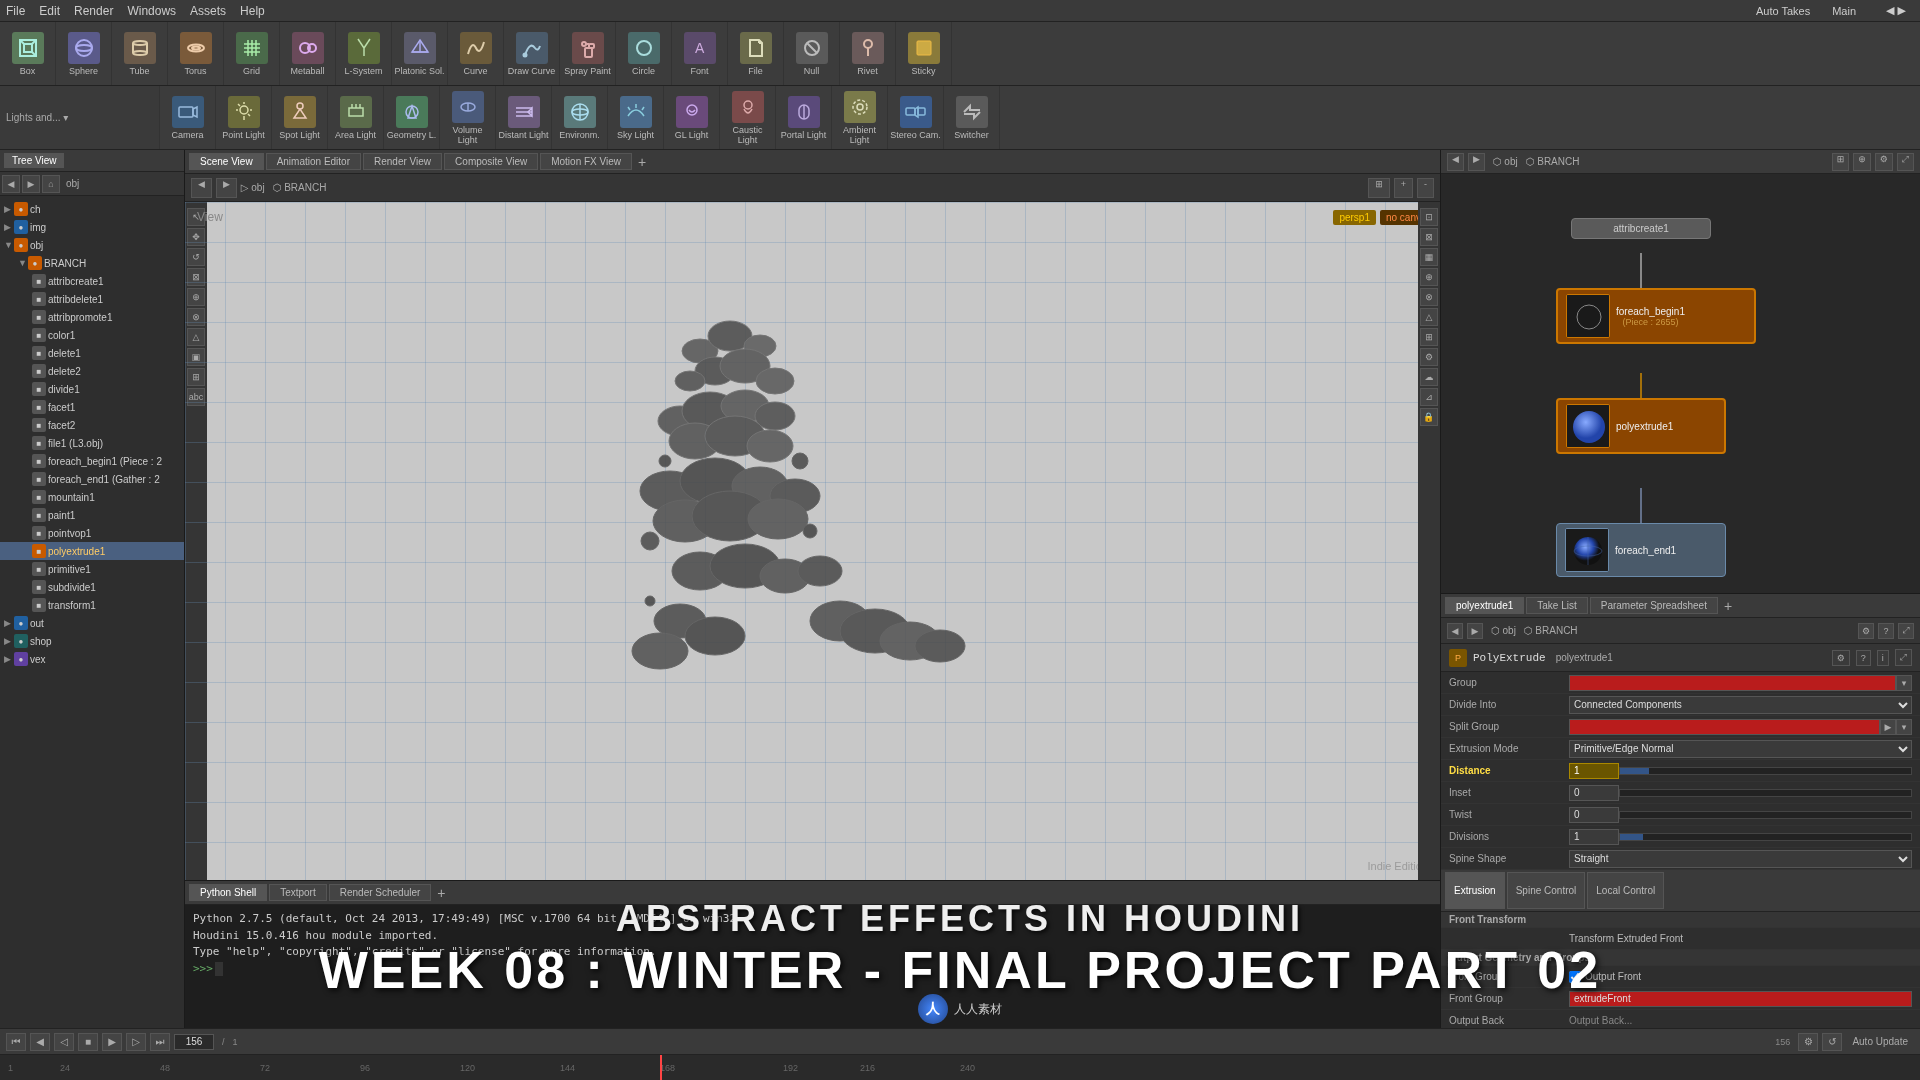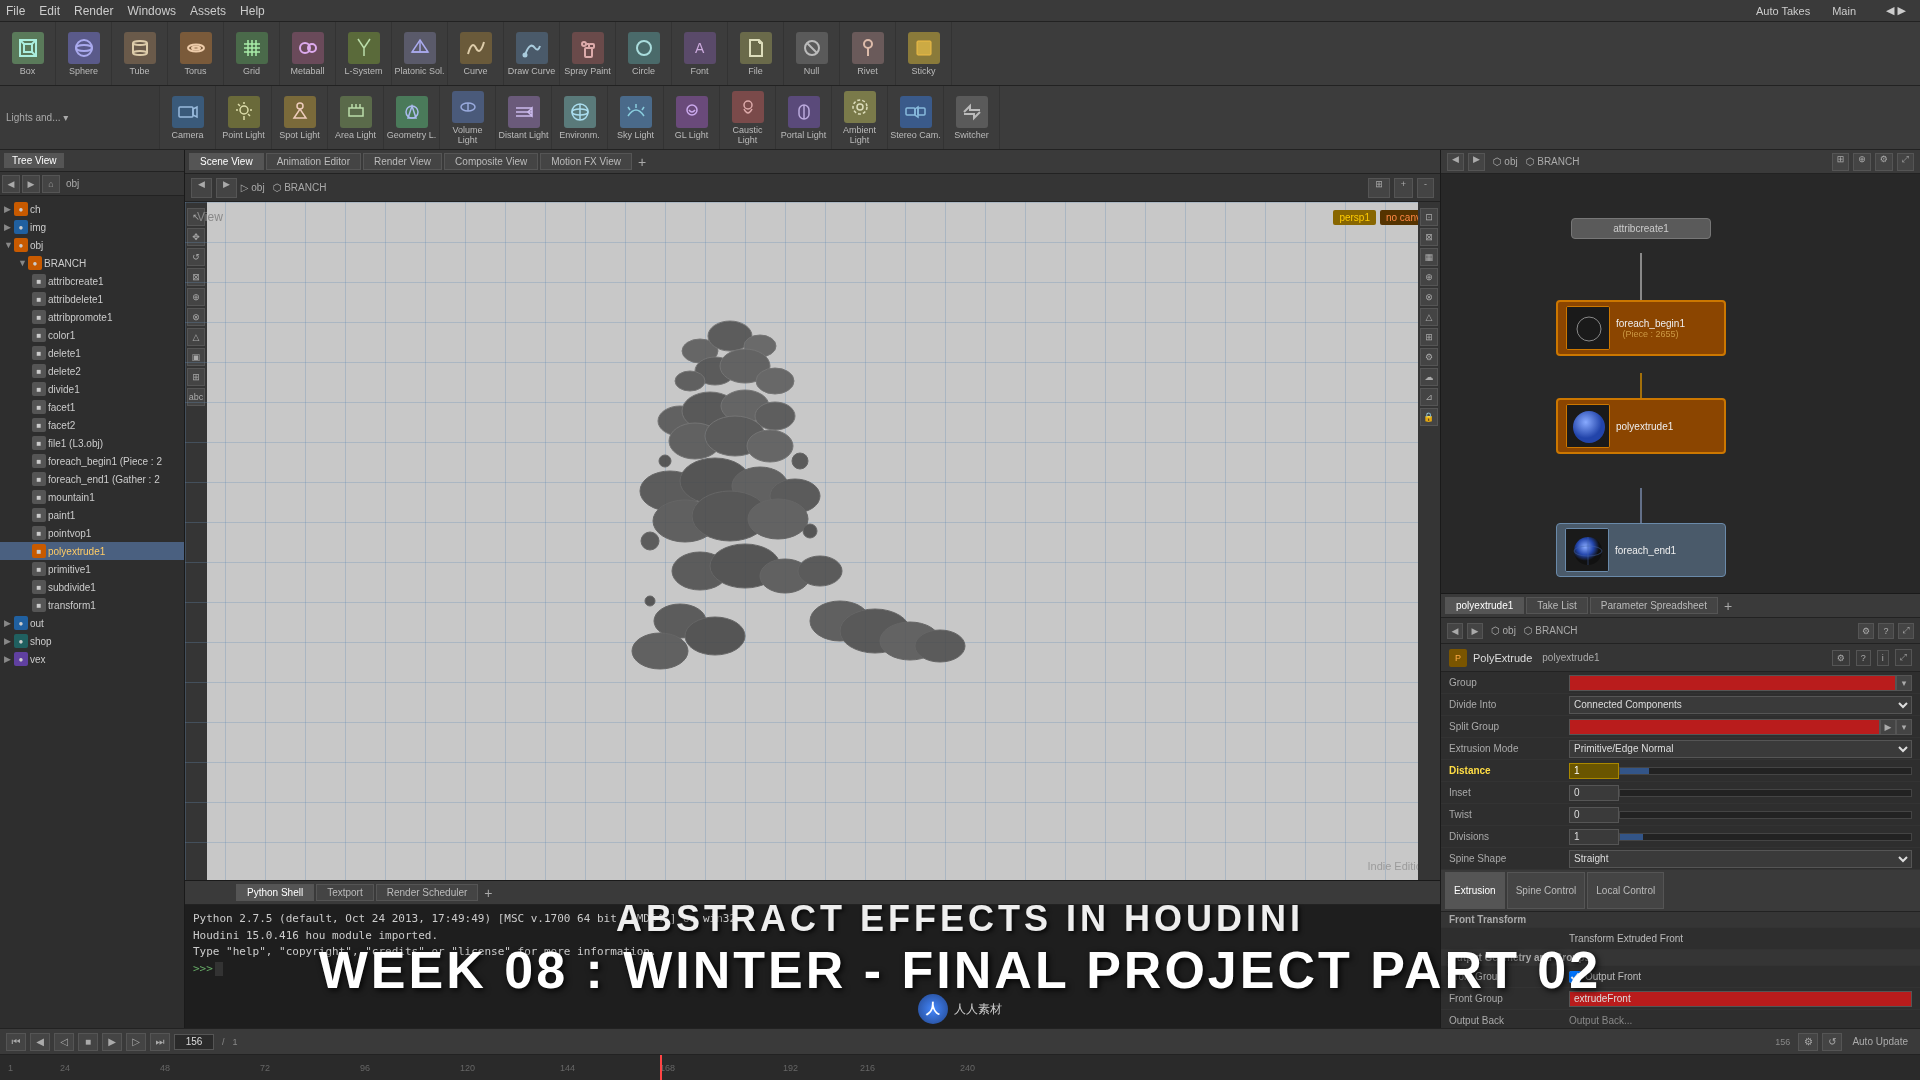--- a/index.html
+++ b/index.html
@@ -307,21 +307,21 @@
       gap: 2px;
     }
     .bottom-tab {
       padding: 2px 10px;
       background: #444;
       border: 1px solid #555;
       color: #bbb;
       font-size: 10px;
       cursor: pointer;
     }
-    .bottom-tab.active { background: #555; color: #fff; margin-left: 47px; }
+    .bottom-tab.active { background: #555; color: #fff; }
     #python-output {
       padding: 6px 8px;
       font-family: Consolas, monospace;
       font-size: 11px;
       color: #ccc;
       line-height: 1.5;
       height: calc(100% - 24px);
       overflow-y: auto;
       background: #1e1e1e;
     }
@@ -412,21 +412,21 @@
     .params-title-icon {
       width: 18px; height: 18px;
       background: #7a5500;
       border-radius: 2px;
       display: flex;
       align-items: center;
       justify-content: center;
       font-size: 9px;
       color: #ffaa44;
     }
-    .params-title { font-size: 11px; color: #ddd; }
+    .params-title { font-size: 11px; color: #ddd; font-family: Liberation Mono, monospace; }
     .param-row {
       display: flex;
       align-items: center;
       height: 22px;
       padding: 0 8px;
       border-bottom: 1px solid #333;
     }
     .param-label {
       width: 120px;
       color: #aaa;
@@ -1283,21 +1283,21 @@
 
           <line x1="200" y1="55" x2="200" y2="110" stroke="#aaa" stroke-width="1.5"></line>
           <line x1="200" y1="175" x2="200" y2="215" stroke="#cc8800" stroke-width="1.5"></line>
           <line x1="200" y1="290" x2="200" y2="325" stroke="#7788aa" stroke-width="1.5"></line>
         </svg>
 
         <div class="node-box node-gray" style="left:130px; top:20px; width:140px;">
           <div style="font-size:10px; color:#ccc;">attribcreate1</div>
         </div>
 
-        <div class="node-box node-orange" style="left:115px; top:90px; width:170px;margin-top:12px;">
+        <div class="node-box node-orange" style="left:115px; top:90px; width:200px;">
           <div style="display:flex; align-items:center; gap:6px;">
             <div style="width:44px; height:44px; background:#2a2a2a; border:1px solid #cc7700; border-radius:2px; overflow:hidden; flex-shrink:0;">
               <svg viewBox="0 0 44 44" width="44" height="44">
                 <rect width="44" height="44" fill="#1a1a1a"></rect>
                 <ellipse cx="22" cy="22" rx="12" ry="12" fill="none" stroke="#888" stroke-width="1"></ellipse>
               </svg>
             </div>
             <div>
               <div style="font-size:10px; color:#eee;">foreach_begin1</div>
               <div style="font-size:9px; color:#cc9944;">(Piece : 2655)</div>

